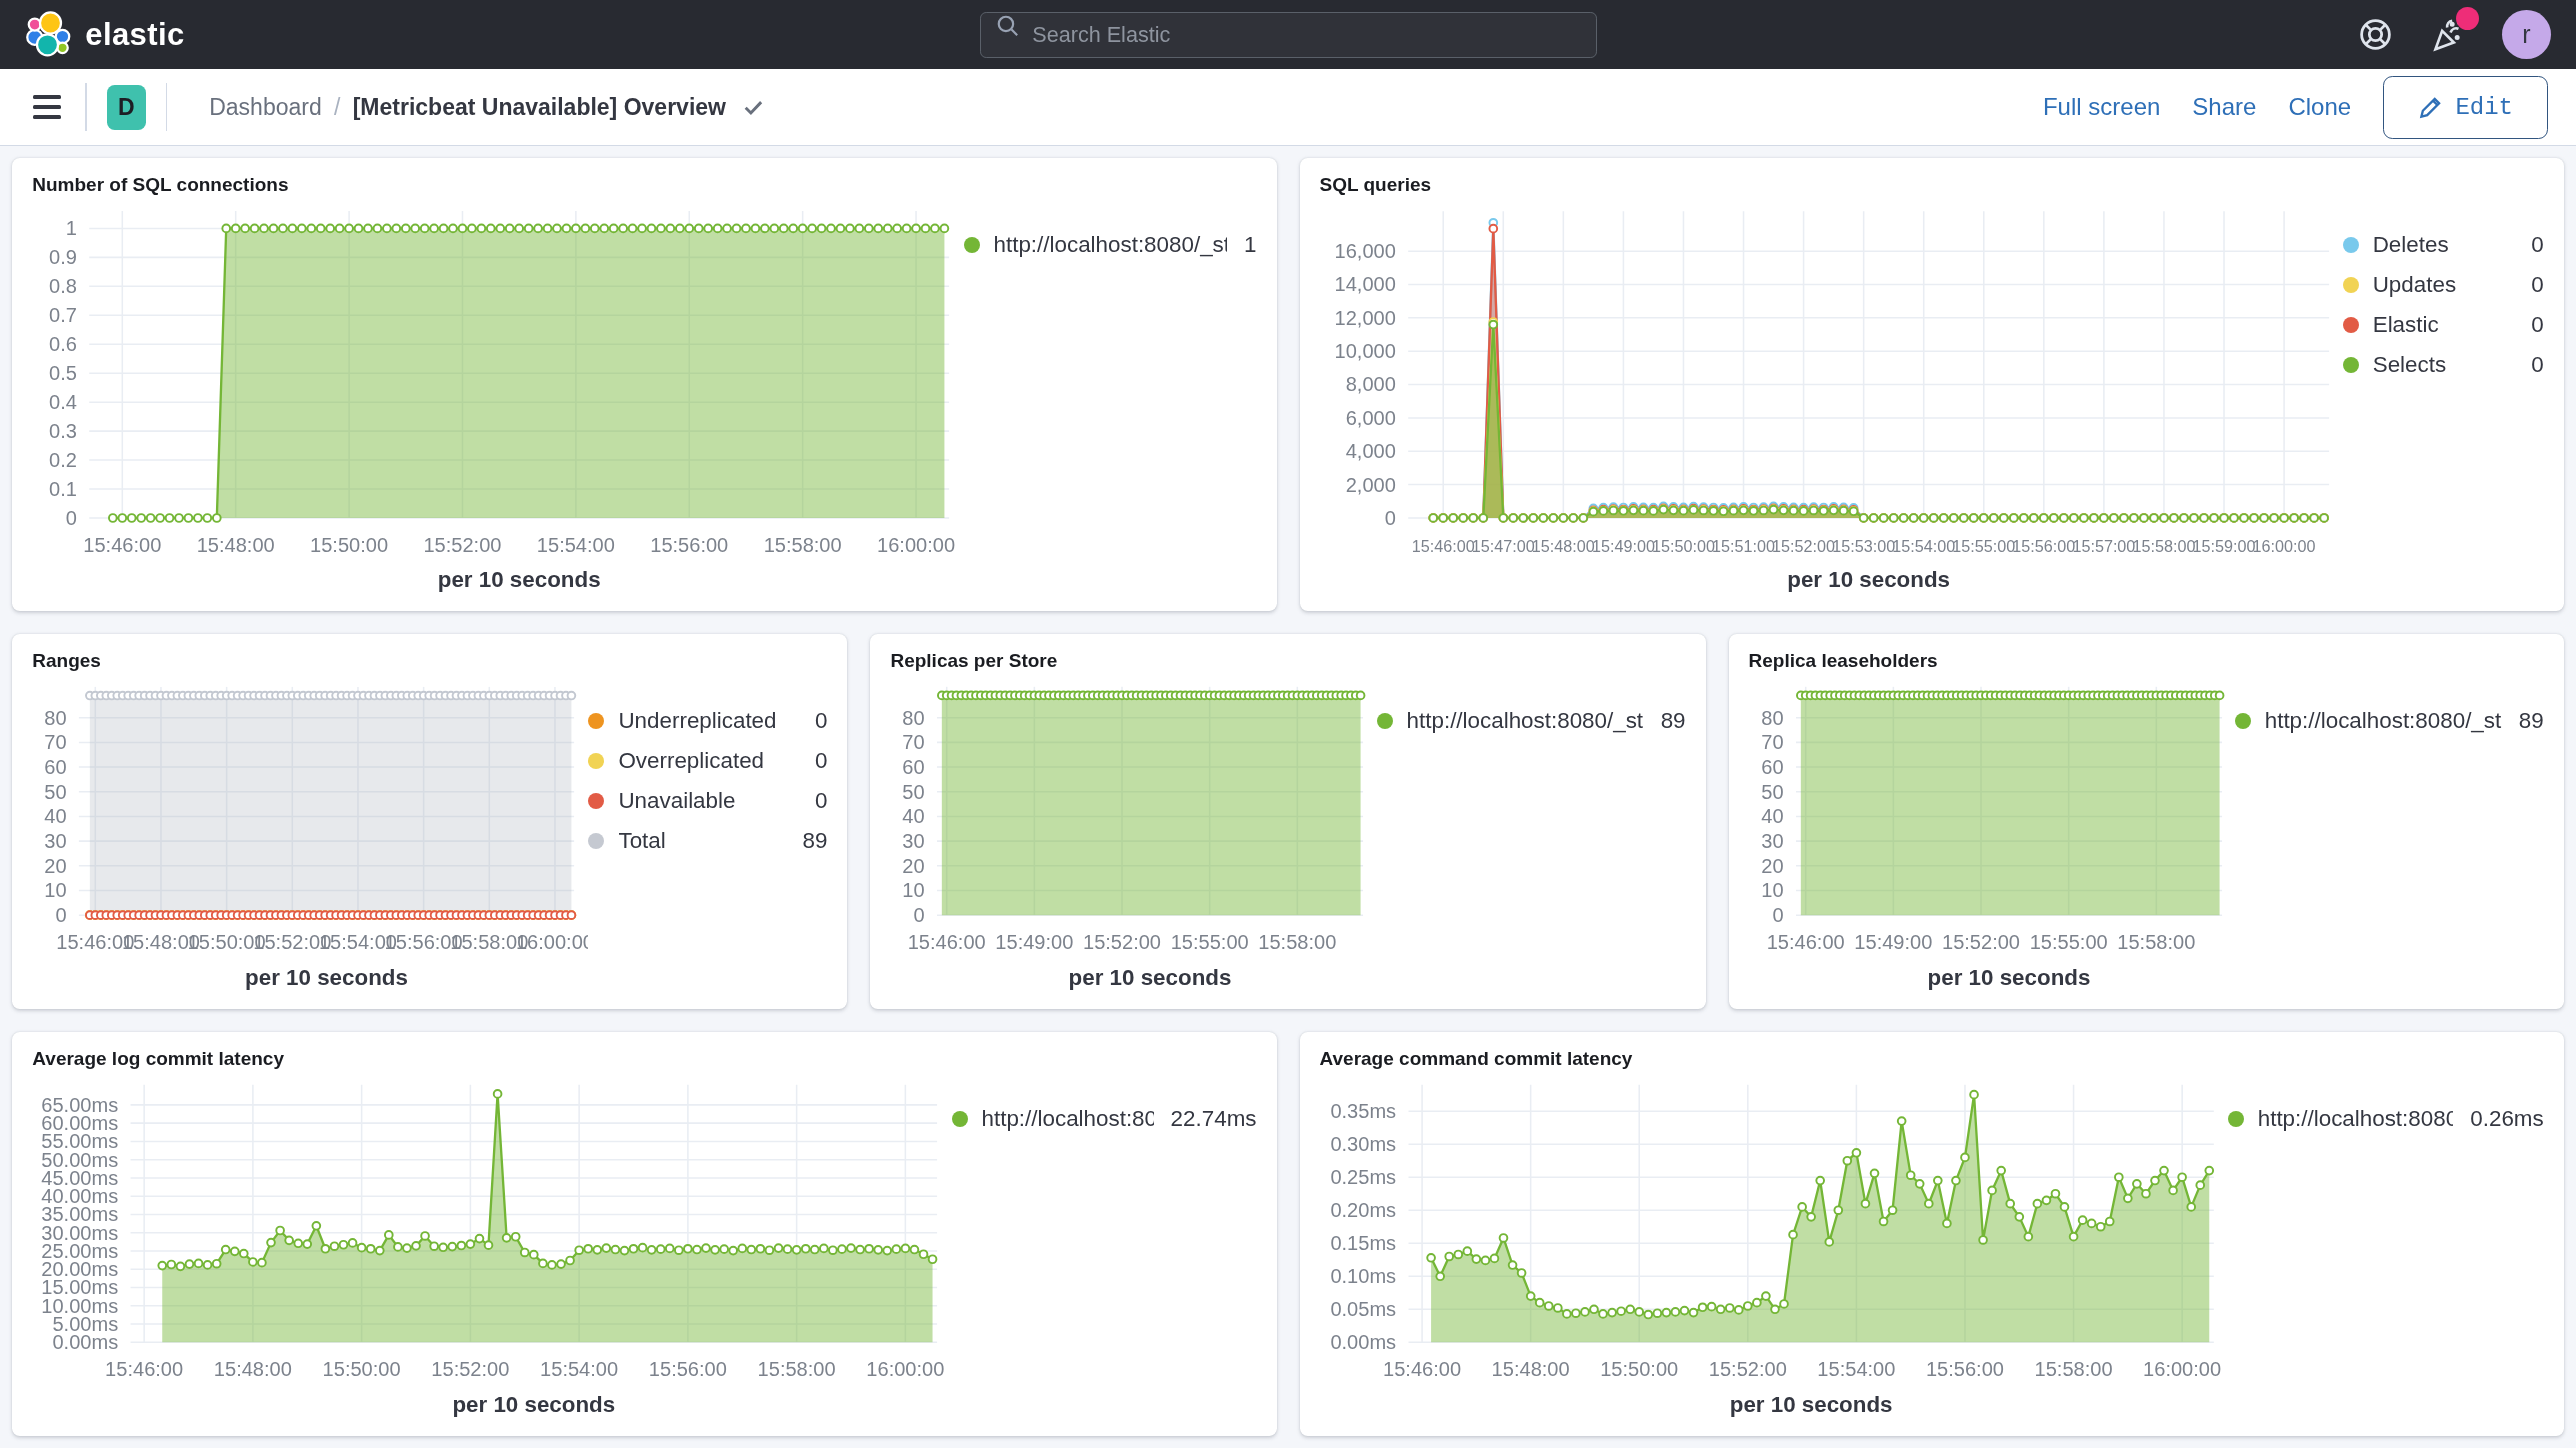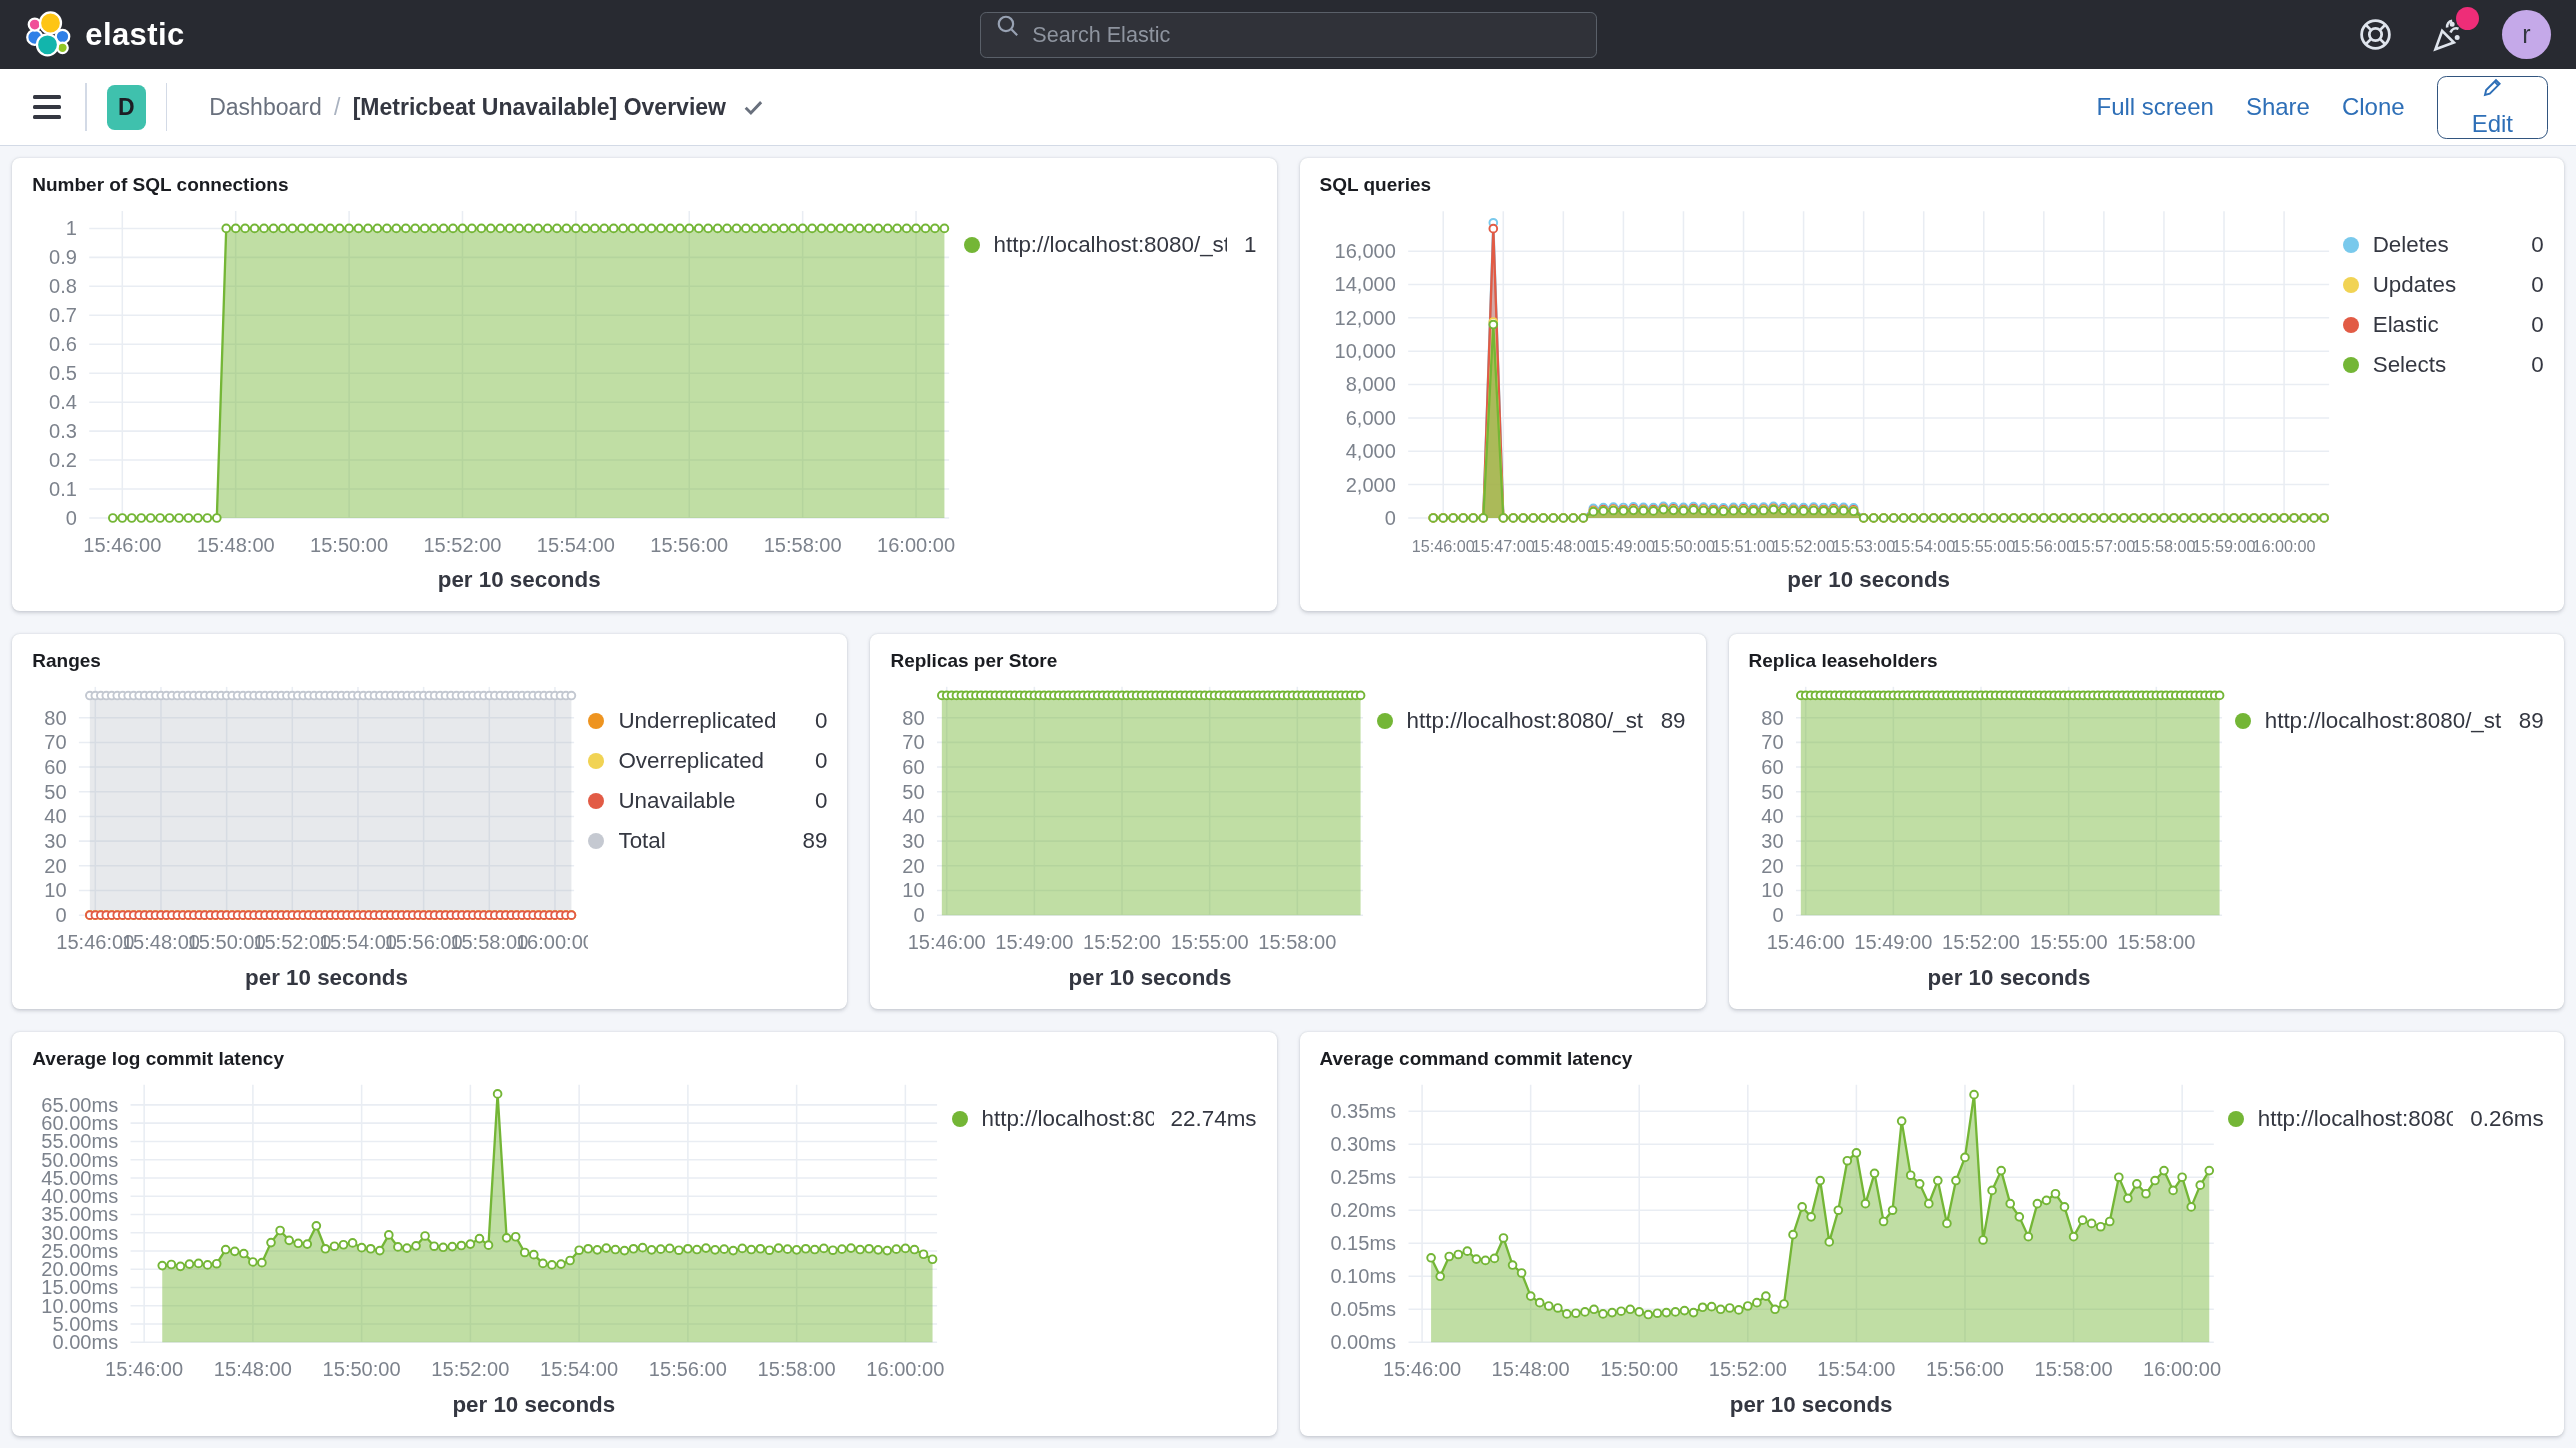--- a/index.html
+++ b/index.html
@@ -27,21 +27,21 @@
   .hamburger span{width:28px;height:3.9px;background:#343741;border-radius:1.5px;}
   .tb-divider{width:1.5px;height:48px;background:#d3dae6;margin:0 20px;}
   .space-badge{width:39px;height:45px;border-radius:7.7px;display:flex;align-items:center;justify-content:center;font-size:23px;font-weight:bold;color:#1d1e24;cursor:pointer;}
   .breadcrumb{display:flex;align-items:center;font-size:23px;margin-left:22px;}
   .crumb-root{color:#69707d;text-decoration:none;cursor:pointer;}
   .crumb-sep{color:#a9b2c0;margin:0 12.3px;}
   .crumb-title{color:#343741;font-weight:600;}
   .crumb-check{margin-left:14px;display:flex;cursor:pointer;}
   .tb-actions{margin-left:auto;display:flex;align-items:center;gap:32px;}
   .tb-link{color:#2e6fb7;font-size:24px;text-decoration:none;cursor:pointer;}
-  .edit-btn{display:flex;align-items:center;gap:12.3px;border:1.5px solid #32557f;border-radius:9.3px;height:63px;padding:0 34px;background:#fff;color:#2e6fb7;font-size:24px;cursor:pointer;font-family:Liberation Sans, sans-serif;flex-direction:column;}
+  .edit-btn{display:flex;align-items:center;gap:12.3px;border:1.5px solid #32557f;border-radius:9.3px;height:63px;padding:0 34px;background:#fff;color:#2e6fb7;font-size:24px;cursor:pointer;font-family:Liberation Mono, monospace;}
 
   
   .content{padding:12.3px;display:flex;flex-direction:column;gap:23px;box-sizing:border-box;}
   .row{display:flex;gap:23px;}
   .row>.panel{flex:1;min-width:0;}
   .row1 .panel{height:453px;}
   .row2 .panel{height:375px;}
   .row3 .panel{height:404px;}
   .panel{background:#fff;border-radius:7.7px;box-shadow:0 1.5px 3.9px rgba(105,112,125,0.28),0 0 1.5px rgba(105,112,125,0.22);padding:15.4px 20px 6.2px;box-sizing:border-box;display:flex;flex-direction:column;}
   .panel-title{font-size:19px;font-weight:bold;color:#1a1c21;margin:0 0 3.1px;line-height:1.2;}

